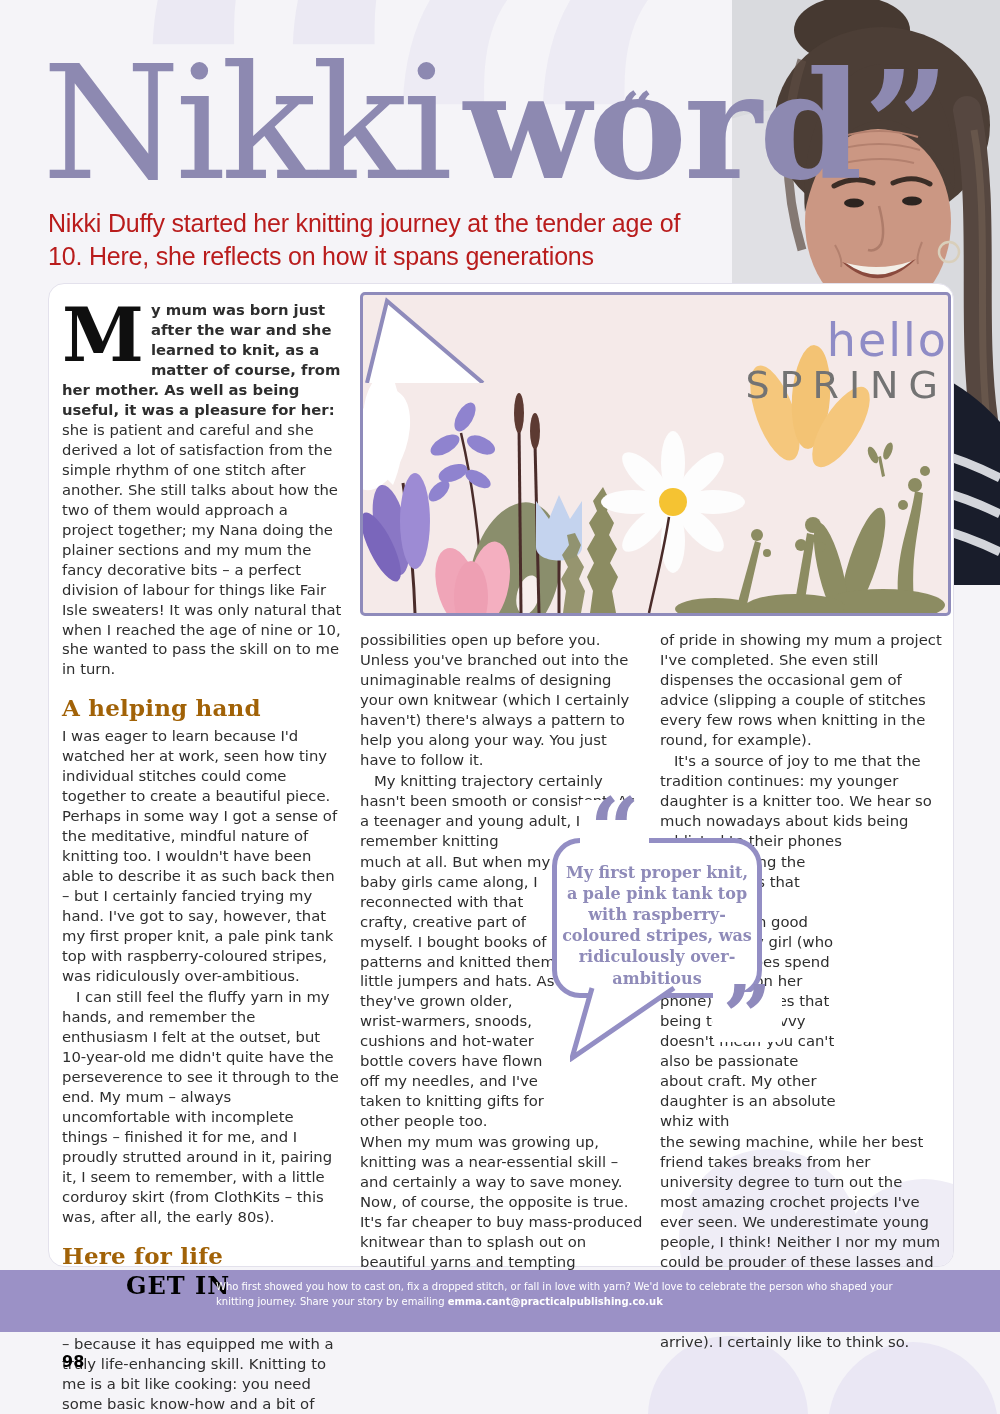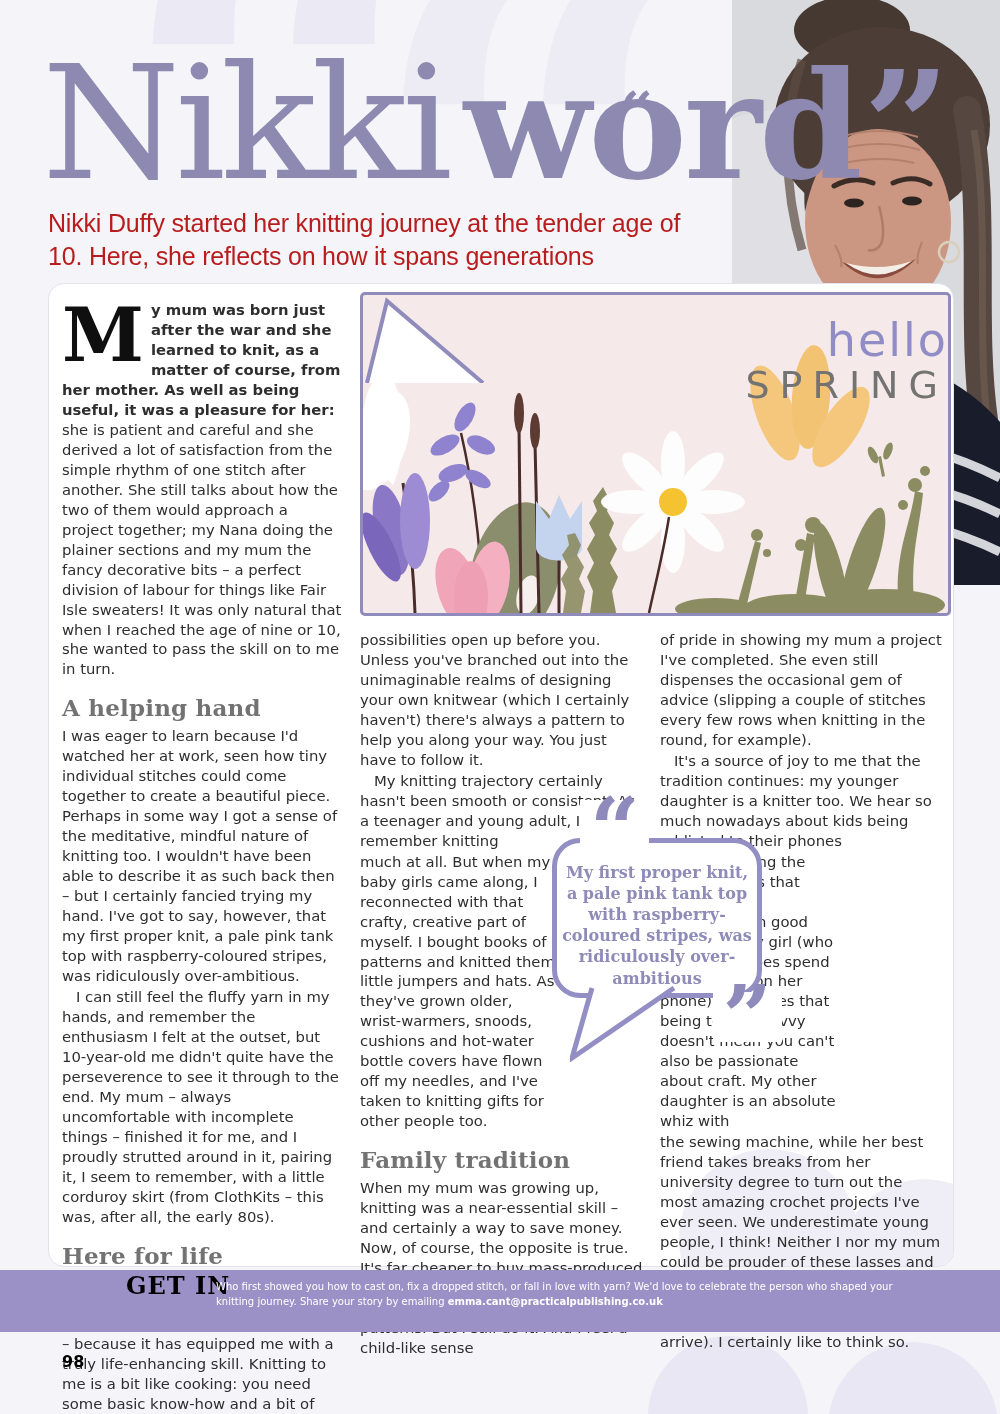--- a/index.html
+++ b/index.html
@@ -37,21 +37,21 @@
   .greet-hello{font-family:"DejaVu Sans",sans-serif;font-size:46px;color:#8f8cc6;letter-spacing:2px;line-height:1.0;}
   .greet-spring{font-family:"DejaVu Sans",sans-serif;font-size:38px;color:#737373;letter-spacing:10px;line-height:1.2;}
 
   
   .col{z-index:4;font-size:14.8px;line-height:1.35;color:#2e2e2e;}
   .col1{left:62px;top:300px;width:280px;}
   .col2{left:360px;top:630px;width:286px;}
   .col3{left:660px;top:630px;width:282px;}
   .col p{margin:0 0 1px 0;}
   .indent{text-indent:14px;}
-  .sec-head{font-family:"DejaVu Serif",serif;font-weight:700;font-size:23px;color:#737373;margin:13px 0 3px 0;letter-spacing:.2px;}
+  .sec-head{font-family:"DejaVu Serif",serif;font-weight:700;font-size:23px;color:#a16207;margin:13px 0 3px 0;letter-spacing:.2px;}
   .dropcap{float:left;font-family:"DejaVu Serif",serif;font-weight:700;font-size:74px;line-height:.82;color:#0f0f0f;margin:5px 7px 0 0;}
   .bold{font-weight:700;}
   .narrow2{width:197px;}
   .narrow3{margin-left:106px;width:176px;}
 
   
   .pq{left:552px;top:838px;width:210px;height:160px;z-index:5;}
   .pq-box{position:absolute;left:0;top:0;width:200px;height:150px;background:#fff;border:5px solid #938ec4;border-radius:28px;}
   .pq-text{position:absolute;left:8px;top:24px;width:194px;text-align:center;font-family:"DejaVu Serif",serif;font-weight:700;font-size:16px;line-height:1.32;color:#8f8bb9;}
   .pq-open{position:absolute;top:-38px;left:28px;font-family:"DejaVu Serif",serif;font-weight:700;font-size:86px;line-height:58px;color:#8f8abc;background:#fff;padding:0 10px;}
@@ -205,21 +205,20 @@
     <p>I was eager to learn because I'd watched her at work, seen how tiny individual stitches could come together to create a beautiful piece. Perhaps in some way I got a sense of the meditative, mindful nature of knitting too. I wouldn't have been able to describe it as such back then – but I certainly fancied trying my hand. I've got to say, however, that my first proper knit, a pale pink tank top with raspberry-coloured stripes, was ridiculously over-ambitious.</p>
     <p class="indent">I can still feel the fluffy yarn in my hands, and remember the enthusiasm I felt at the outset, but 10-year-old me didn't quite have the perseverence to see it through to the end. My mum – always uncomfortable with incomplete things – finished it for me, and I proudly strutted around in it, pairing it, I seem to remember, with a little corduroy skirt (from ClothKits – this was, after all, the early 80s).</p>
     <h2 class="sec-head">Here for life</h2>
     <p>In my fifties now, I am enormously grateful for that early, patient guidance – so simple but so profound – because it has equipped me with a truly life-enhancing skill. Knitting to me is a bit like cooking: you need some basic know-how and a bit of confidence, but once you have them, all kinds of</p>
   </div>
 
   <div class="abs col col2">
     <p>possibilities open up before you. Unless you've branched out into the unimaginable realms of designing your own knitwear (which I certainly haven't) there's always a pattern to help you along your way. You just have to follow it.</p>
     <p class="indent">My knitting trajectory certainly hasn't been smooth or consistent. As a teenager and young adult, I don't remember knitting</p>
     <p class="narrow2">much at all. But when my baby girls came along, I reconnected with that crafty, creative part of myself. I bought books of patterns and knitted them little jumpers and hats. As they've grown older, wrist-warmers, snoods, cushions and hot-water bottle covers have flown off my needles, and I've taken to knitting gifts for other people too.</p>
-    <h2 class="sec-head">Family tradition</h2>
     <p>When my mum was growing up, knitting was a near-essential skill – and certainly a way to save money. Now, of course, the opposite is true. It's far cheaper to buy mass-produced knitwear than to splash out on beautiful yarns and tempting patterns. But I still do it. And I feel a child-like sense</p>
   </div>
 
   <div class="abs col col3">
     <p>of pride in showing my mum a project I've completed. She even still dispenses the occasional gem of advice (slipping a couple of stitches every few rows when knitting in the round, for example).</p>
     <p class="indent">It's a source of joy to me that the tradition continues: my younger daughter is a knitter too. We hear so much nowadays about kids being addicted to their phones</p>
     <p class="narrow3">and not gaining the practical skills that stood earlier generations in good stead. But my girl (who admittedly does spend a lot of time on her phone), illustrates that being techno-savvy doesn't mean you can't also be passionate about craft. My other daughter is an absolute whiz with</p>
     <p>the sewing machine, while her best friend takes breaks from her university degree to turn out the most amazing crochet projects I've ever seen. We underestimate young people, I think! Neither I nor my mum could be prouder of these lasses and maybe, just maybe, some knitting skills will be passed on to my grandchildren too (as and when they arrive). I certainly like to think so.</p>
   </div>
 

